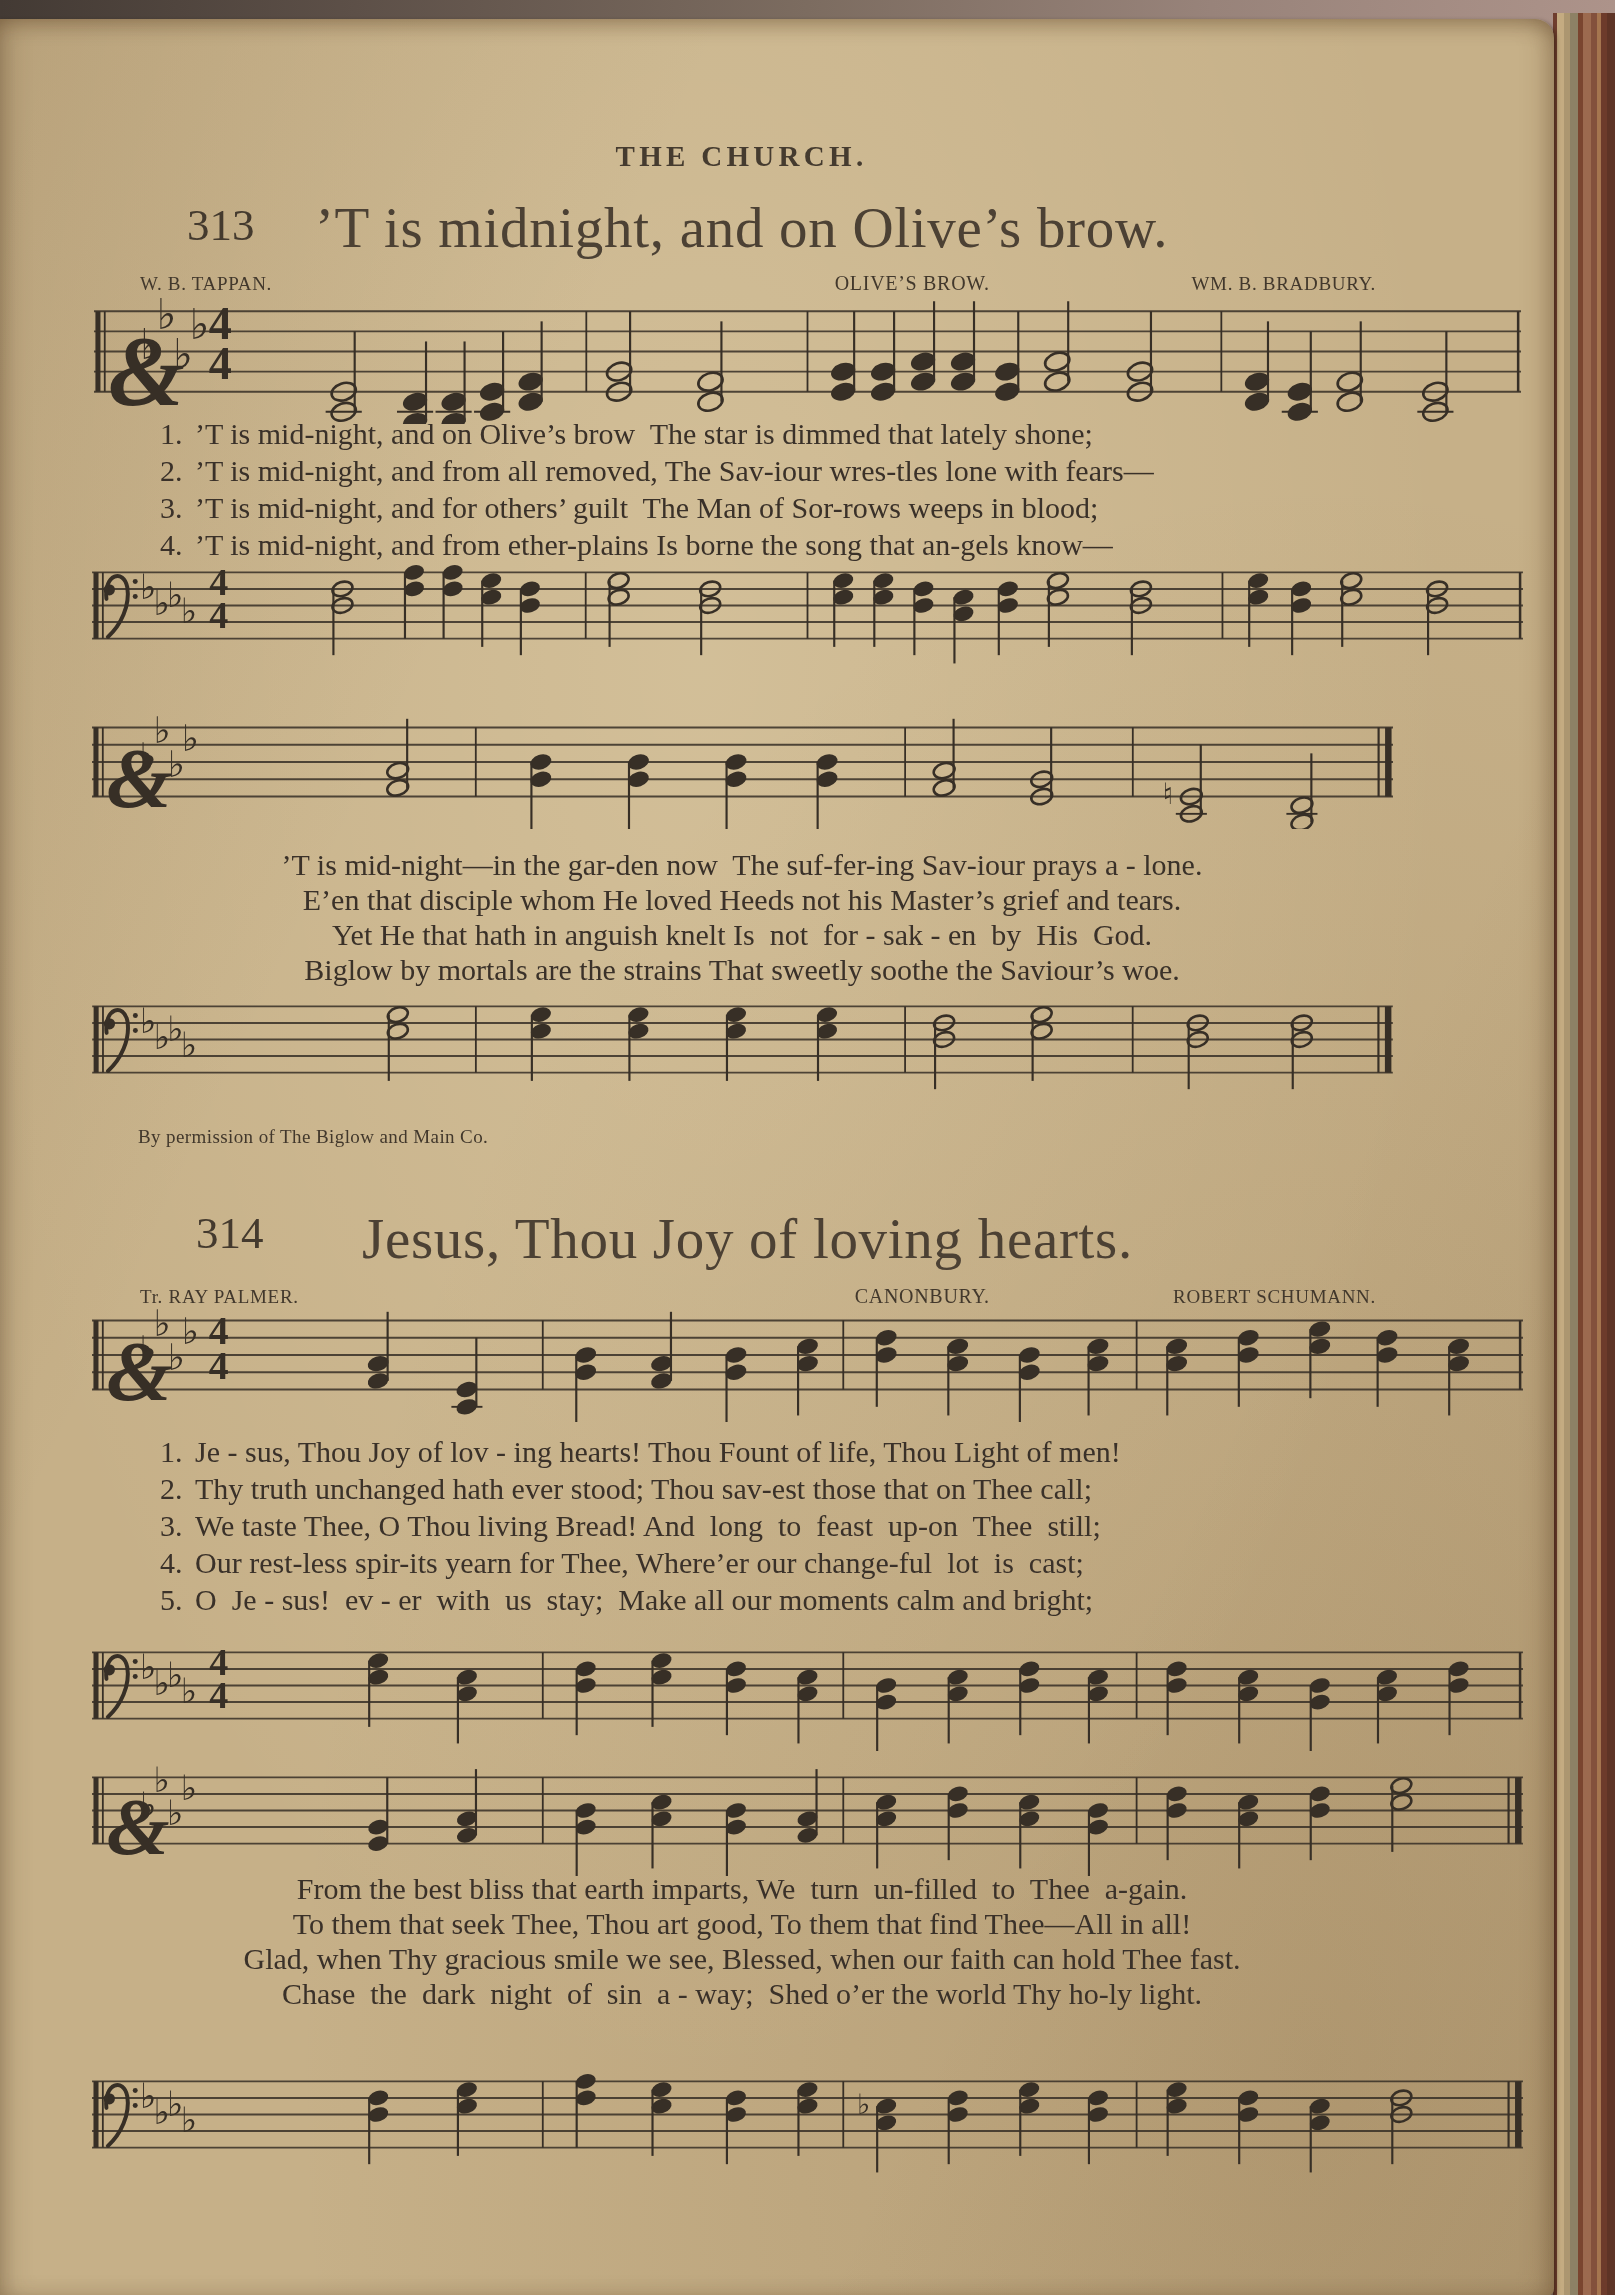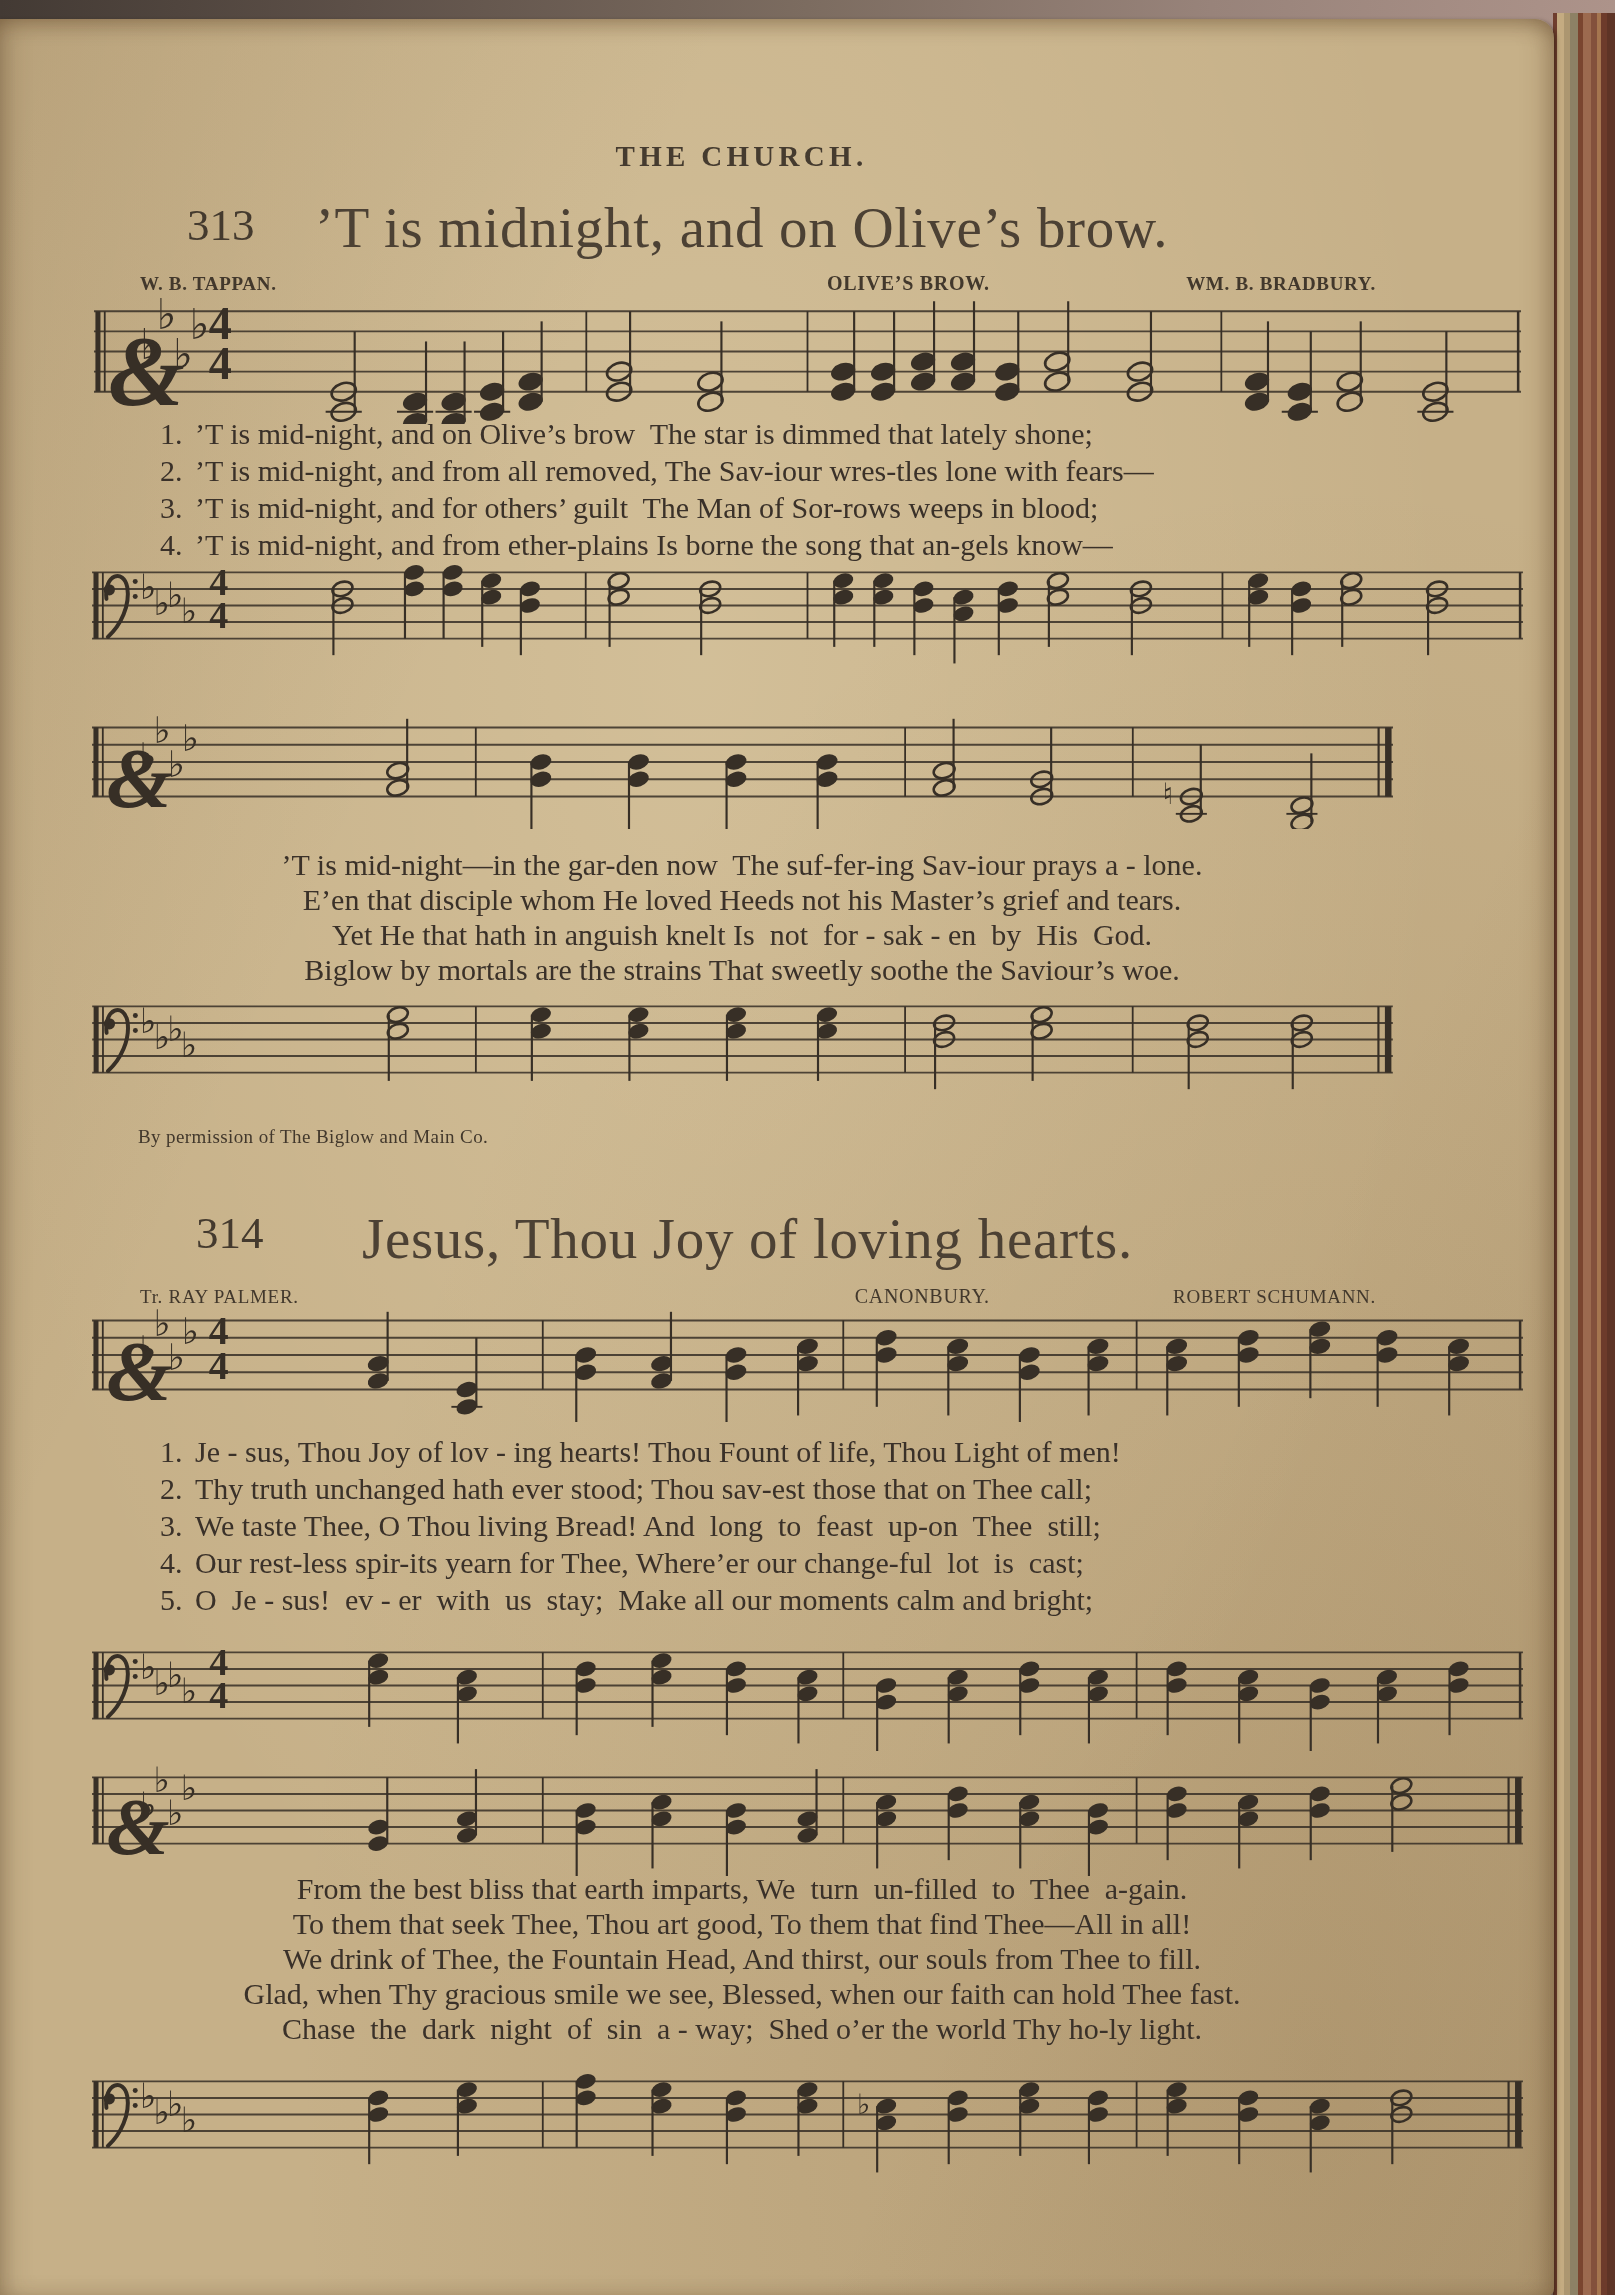--- a/index.html
+++ b/index.html
@@ -42,21 +42,21 @@
     font-family:"Liberation Serif",serif;font-size:57px;font-weight:400;color:#4c4134;
     letter-spacing:0.7px;}
   #t313{top:176px;}
   #t314{top:1187px;padding-left:12px;}
 
   .attr-row{position:absolute;left:140px;width:1236px;display:flex;align-items:baseline;
     font-family:"Liberation Serif",serif;font-size:19px;color:#42382c;letter-spacing:0.7px;}
   .attr-left{flex:1;text-align:left;}
   .attr-center{flex:1.2;text-align:right;font-size:20px;}
   .attr-right{flex:1;text-align:right;}
-  #a313{top:253px;font-weight:bold;}
+  #a313{top:253px;}
   #a314{top:1266px;}
 
   .verses{position:absolute;left:160px;font-family:"Liberation Serif",serif;
     font-size:30px;color:#3a3129;}
   #verses-313{top:396px;line-height:37px;}
   #verses-314{top:1414px;line-height:37px;}
   .verse-line{white-space:pre;}
   .v-num{display:inline-block;min-width:35px;}
 
   .lyrics2{position:absolute;left:69px;width:1346px;text-align:center;
@@ -114,21 +114,20 @@
       <div class="verses" id="verses-314">
           <div class="verse-line"><span class="v-num">1.</span><span>Je - sus, Thou Joy of lov - ing hearts! Thou Fount of life, Thou Light of men!</span></div>
           <div class="verse-line"><span class="v-num">2.</span><span>Thy truth unchanged hath ever stood; Thou sav-est those that on Thee call;</span></div>
           <div class="verse-line"><span class="v-num">3.</span><span>We taste Thee, O Thou living Bread! And  long  to  feast  up-on  Thee  still;</span></div>
           <div class="verse-line"><span class="v-num">4.</span><span>Our rest-less spir-its yearn for Thee, Where’er our change-ful  lot  is  cast;</span></div>
           <div class="verse-line"><span class="v-num">5.</span><span>O  Je - sus!  ev - er  with  us  stay;  Make all our moments calm and bright;</span></div>
         </div>
       <div class="lyrics2" id="lyrics2-314">
           <div class="lyric-line">From the best bliss that earth imparts, We  turn  un-filled  to  Thee  a-gain.</div>
           <div class="lyric-line">To them that seek Thee, Thou art good, To them that find Thee—All in all!</div>
-          <div class="lyric-line">We drink of Thee, the Fountain Head, And thirst, our souls from Thee to fill.</div>
           <div class="lyric-line">Glad, when Thy gracious smile we see, Blessed, when our faith can hold Thee fast.</div>
           <div class="lyric-line">Chase  the  dark  night  of  sin  a - way;  Shed o’er the world Thy ho-ly light.</div>
         </div>
     </section>
 
     <div id="staves">
         <svg viewBox="0 0 1988 202" width="1431" height="145" class="staff" style="left: 92px; top: 260px;">
           <line x1="0" y1="45" x2="1988" y2="45" stroke="#372f26" stroke-width="2.6" opacity=".85"></line>
           <line x1="0" y1="73" x2="1988" y2="73" stroke="#372f26" stroke-width="2.6" opacity=".85"></line>
           <line x1="0" y1="101" x2="1988" y2="101" stroke="#372f26" stroke-width="2.6" opacity=".85"></line>

